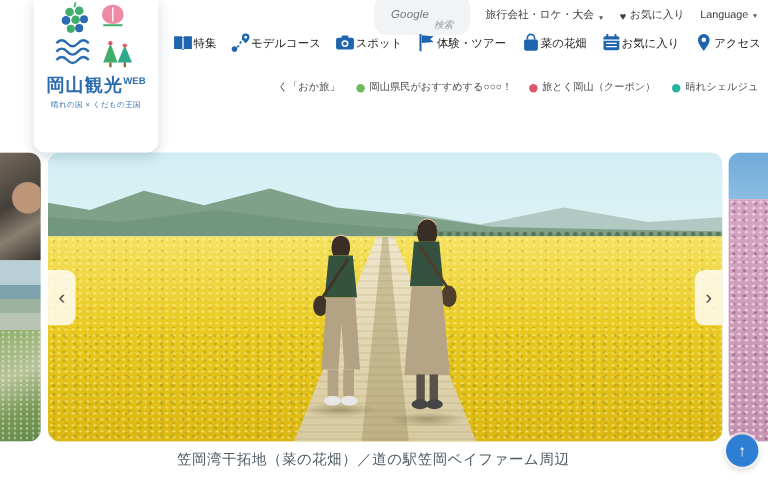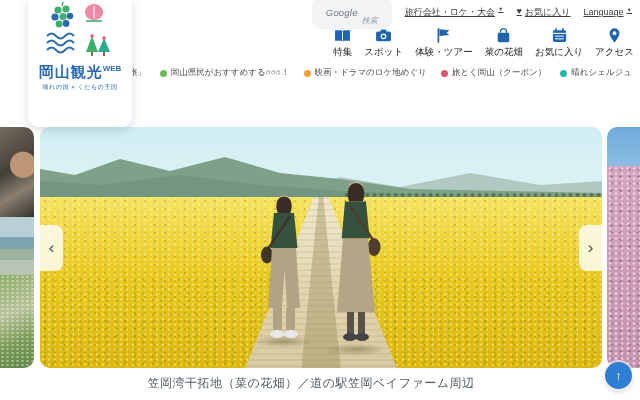--- a/index.html
+++ b/index.html
@@ -14,31 +14,31 @@
     position:absolute; top:0; left:140px; right:0; height:24px;
     display:flex; align-items:center; justify-content:flex-end; gap:13px;
     padding-right:8px; font-size:9px; color:#3c4043;
   }
   .gsearch {
     display:flex; align-items:center; gap:4px;
     background:#f1f3f4; border-radius:10px; padding:3px 14px; cursor:pointer;font-style:italic;
   }
   .gsearch .brand { color:#70757a; font-size:9.5px; letter-spacing:.2px; }
   .gsearch .lbl { color:#9aa0a6; font-size:8px;margin-top:16px; }
-  .toplink { display:flex; align-items:flex-start; gap:3px; cursor:pointer; white-space:nowrap;text-decoration:underline; }
+  .toplink { display:flex; align-items:flex-end; gap:3px; cursor:pointer; white-space:nowrap; }
   .caret { font-size:5.5px; color:#555; }
   .heart { font-size:9px; color:#3c4043; }
 
   
   .mainnav {
     position:absolute; top:24px; left:185px; right:0; height:38px;
     display:flex; align-items:flex-start; justify-content:flex-end;
   }
   .navitem {
-    display:flex; flex-direction:column; align-items:center;
+    display:flex; flex-direction:row; align-items:center;
     padding:3px 6px; cursor:pointer;
   }
   .navitem .ico { width:17px; height:17px; margin-bottom:2px; }
   .navitem .lbl { font-size:9.5px; color:#222; white-space:nowrap; }
 
   
   .subnav {
     position:absolute; top:63px; left:135px; right:0; height:20px;
     display:flex; align-items:center; justify-content:flex-end; gap:14px;
     padding-right:8px; font-size:8.5px; color:#4a4a4a;
@@ -179,20 +179,29 @@
 <div class="mainnav">
   <div class="navitem">
     <svg class="ico" viewBox="0 0 16 16">
         <path d="M1 3h5c.8 0 1.6.4 2 1 .4-.6 1.2-1 2-1h5v10h-5c-.8 0-1.6.3-2 .9-.4-.6-1.2-.9-2-.9H1z" fill="#1e64ae"></path>
         <line x1="8" y1="4.2" x2="8" y2="13" stroke="#fff" stroke-width="1"></line>
       </svg>
     <span class="lbl">特集</span>
   </div>
   <div class="navitem">
     <svg class="ico" viewBox="0 0 16 16">
+        <circle cx="3.2" cy="13" r="2.2" fill="#1e64ae"></circle>
+        <path d="M5.2 11.5 C8.5 10 7 7 10 5.2" stroke="#1e64ae" stroke-width="1.3" fill="none" stroke-dasharray="2 1.6"></path>
+        <path d="M12 .8a3 3 0 0 1 3 3c0 2-3 4.8-3 4.8s-3-2.8-3-4.8a3 3 0 0 1 3-3z" fill="#1e64ae"></path>
+        <circle cx="12" cy="3.8" r="1.1" fill="#fff"></circle>
+      </svg>
+    <span class="lbl">モデルコース</span>
+  </div>
+  <div class="navitem">
+    <svg class="ico" viewBox="0 0 16 16">
         <rect x="5.3" y="2.4" width="5.4" height="3" rx="1" fill="#1e64ae"></rect>
         <rect x="1" y="4.2" width="14" height="9.3" rx="1.6" fill="#1e64ae"></rect>
         <circle cx="8" cy="8.8" r="2.7" fill="#fff"></circle>
         <circle cx="8" cy="8.8" r="1.5" fill="#1e64ae"></circle>
       </svg>
     <span class="lbl">スポット</span>
   </div>
   <div class="navitem">
     <svg class="ico" viewBox="0 0 16 16">
         <line x1="3.2" y1="1.2" x2="3.2" y2="14.8" stroke="#1e64ae" stroke-width="1.6"></line>
@@ -227,24 +236,20 @@
   </div>
 </div>
 
 <div class="subnav">
   <div class="subitem">
     <span>く「おか旅」</span>
   </div>
   <div class="subitem">
     <span class="dot dot-green"></span>
     <span>岡山県民がおすすめする○○○！</span>
-  </div>
-  <div class="subitem">
-    <span class="dot dot-orange"></span>
-    <span>映画・ドラマのロケ地めぐり</span>
   </div>
   <div class="subitem">
     <span class="dot dot-red"></span>
     <span>旅とく岡山（クーポン）</span>
   </div>
   <div class="subitem">
     <span class="dot dot-teal"></span>
     <span>晴れシェルジュ</span>
   </div>
 </div>

